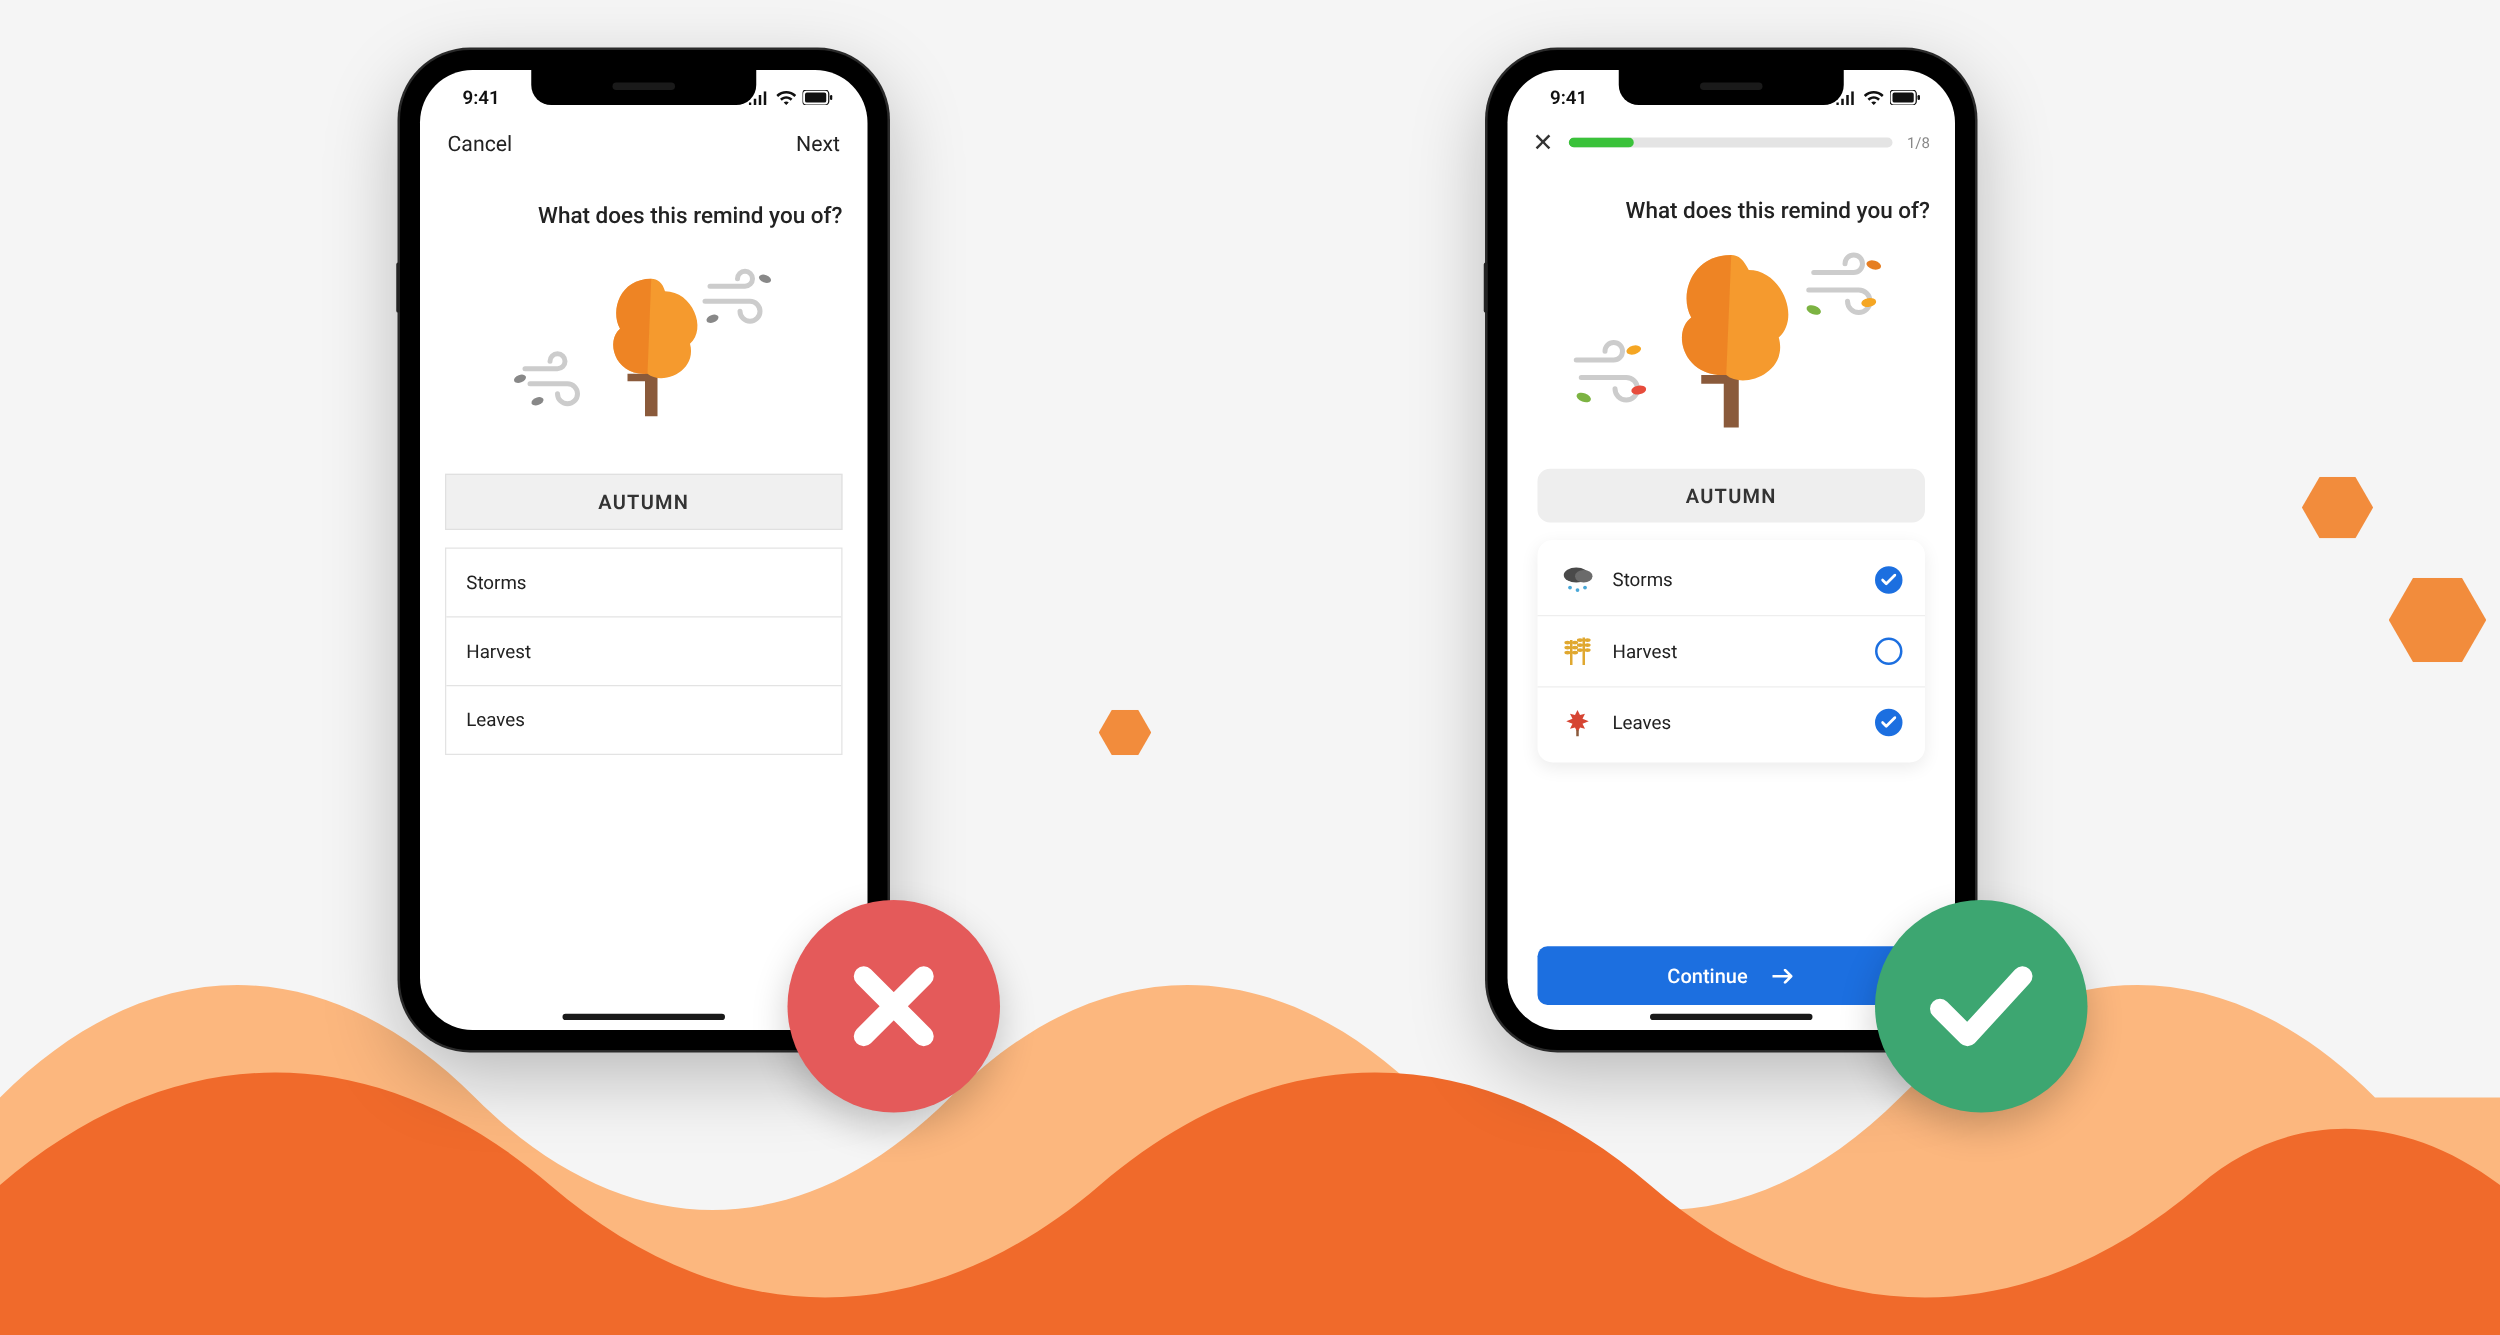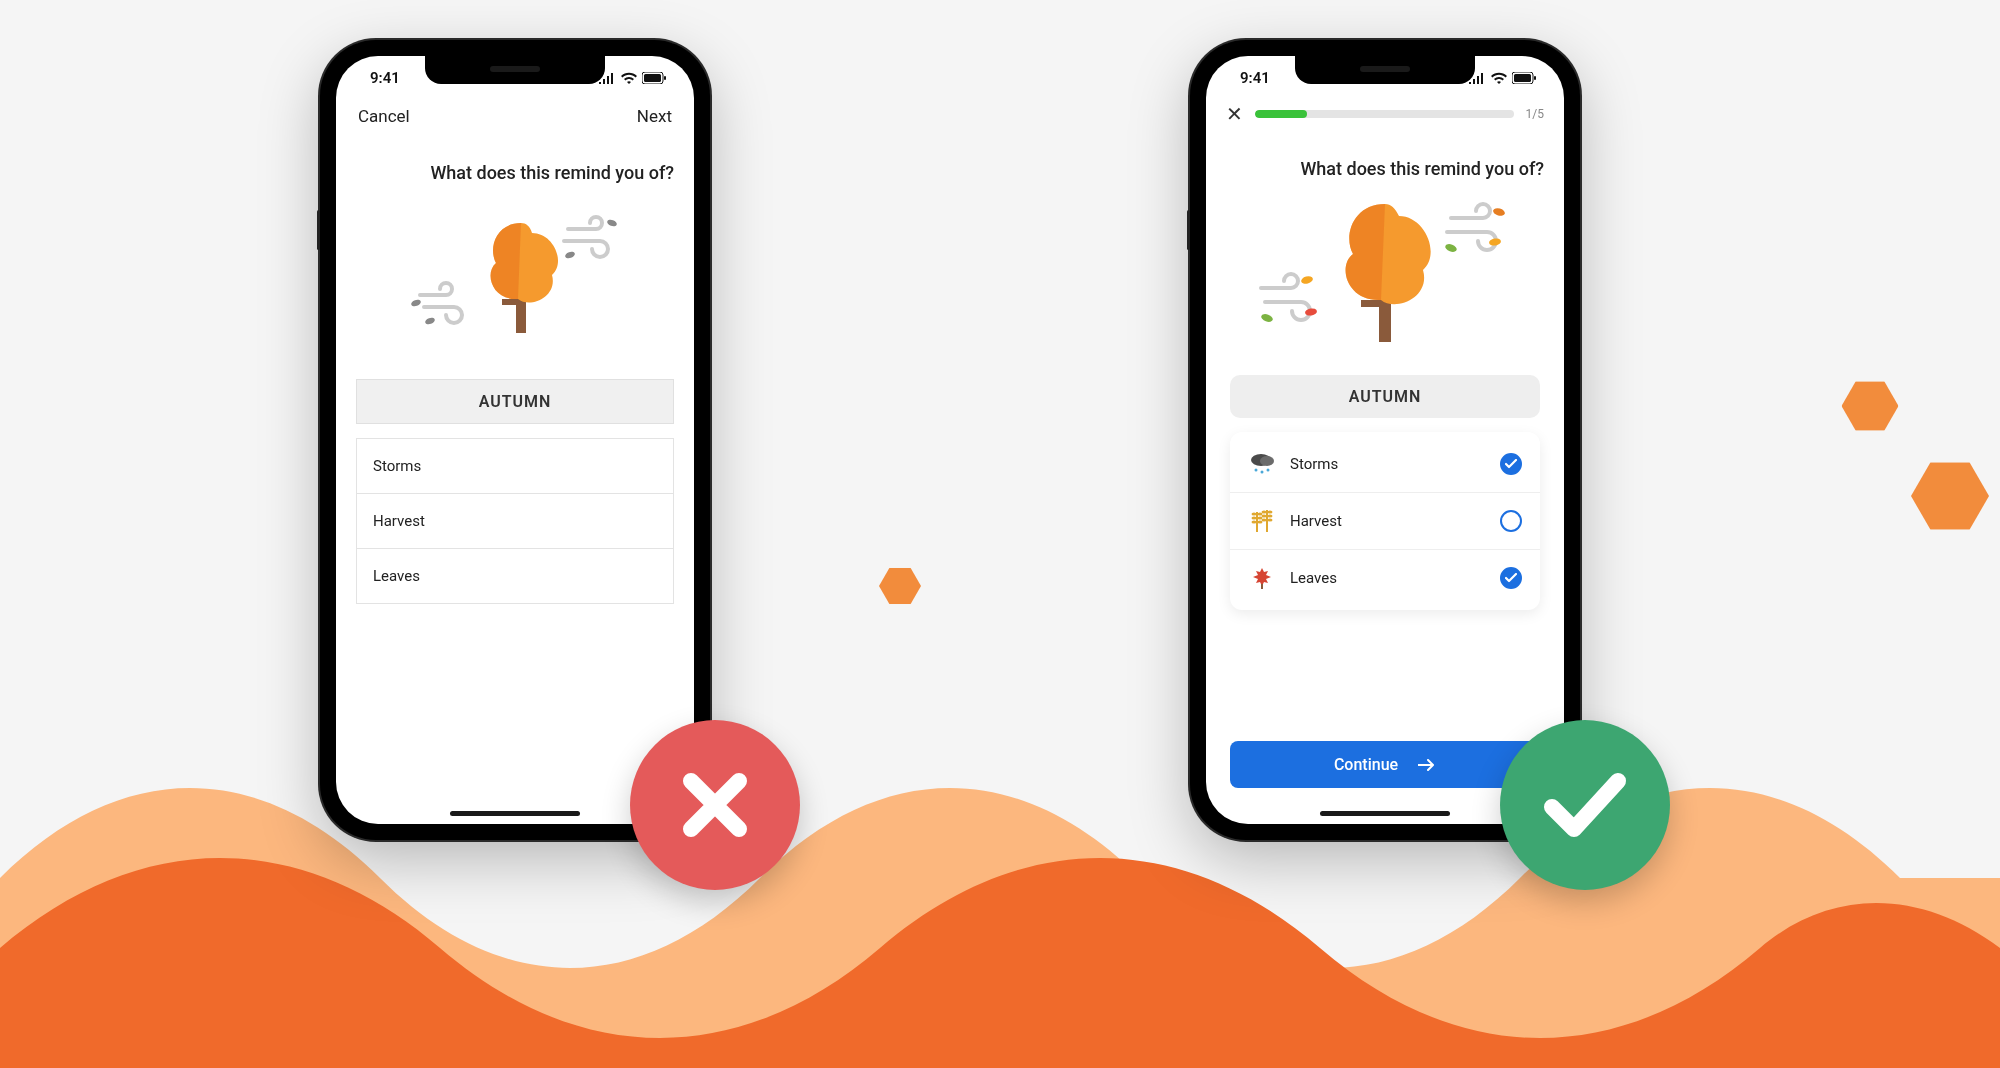--- a/index.html
+++ b/index.html
@@ -109,21 +109,21 @@
   .list-card .list-item:last-child { border-bottom:none; }
   .row-icon { width:28px; height:28px; display:flex; align-items:center; justify-content:center; font-size:20px; }
   .row-label { flex:1; }
   .radio { width:22px; height:22px; border-radius:50%; border:2px solid #1c6fe0; display:flex; align-items:center; justify-content:center; }
   .radio.checked { background:#1c6fe0; border-color:#1c6fe0; }
   .radio.checked svg { display:block; }
   .radio svg { display:none; }
 
   
   .cta {
-    margin: auto 24px 36px; background:#1c6fe0; color:#fff; text-align:center;
+    margin: auto 24px 20px; background:#1c6fe0; color:#fff; text-align:center;
     padding:14px 0; border-radius:8px; font-size:16px; font-weight:500; cursor:pointer;
     display:flex; align-items:center; justify-content:center; gap:20px;
   }
 
   
   .verdict {
     position:absolute; width:170px; height:170px; border-radius:50%;
     display:flex; align-items:center; justify-content:center;
     box-shadow: 0 12px 30px rgba(0,0,0,0.2);
     z-index:10;
@@ -220,21 +220,21 @@
             <rect x="2" y="2" width="17" height="8" rx="1.5" fill="#111"></rect>
             <rect x="22" y="4" width="2" height="4" rx="1" fill="#111"></rect>
           </svg>
       </span>
     </div>
     <div class="progress-row">
       <span class="close-x">✕</span>
       <div class="progress-track">
         <div class="progress-fill" style="width:20%"></div>
       </div>
-      <span class="progress-label">1/5</span>
+      <span class="progress-label">1/8</span>
     </div>
     <div class="question">What does this remind you of?</div>
     <div class="illus">
       <svg width="280" height="160" viewBox="0 0 280 160">
 
         <g transform="translate(16,82)">
           <path d="M0,10 h30 a7,7 0 1 0 -7,-7" fill="none" stroke="#ccc" stroke-width="4" stroke-linecap="round"></path>
           <path d="M4,24 h36 a9,9 0 1 1 -9,9" fill="none" stroke="#ccc" stroke-width="4" stroke-linecap="round"></path>
           <ellipse cx="46" cy="2" rx="6" ry="3.5" fill="#f5a623" transform="rotate(-15 46 2)"></ellipse>
           <ellipse cx="6" cy="40" rx="6" ry="3.5" fill="#7cb342" transform="rotate(20 6 40)"></ellipse>

